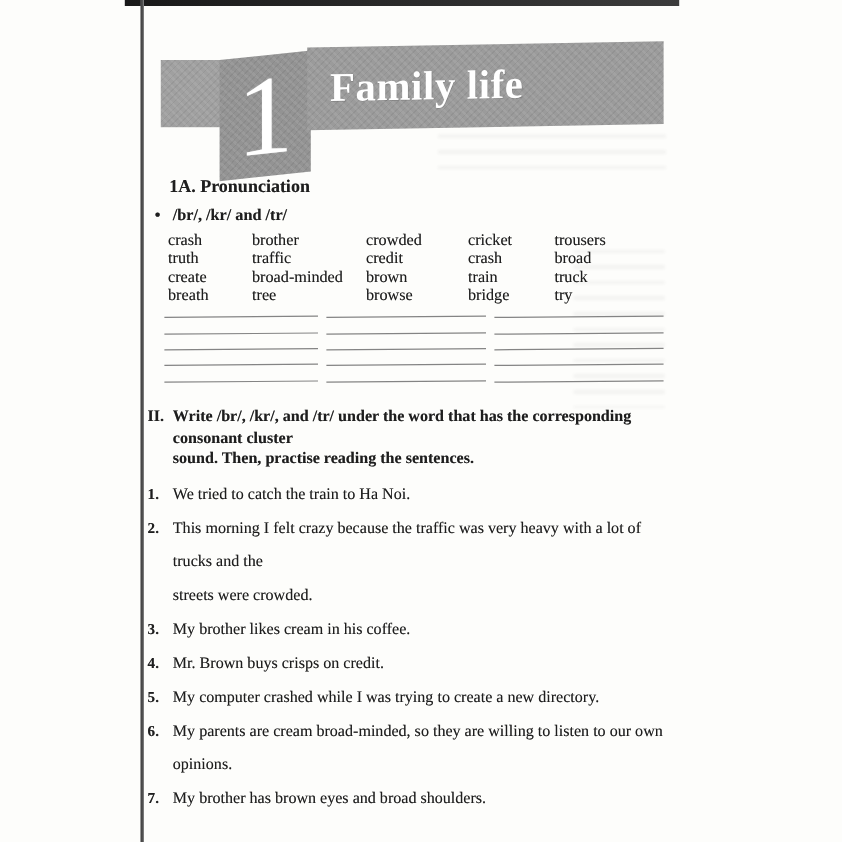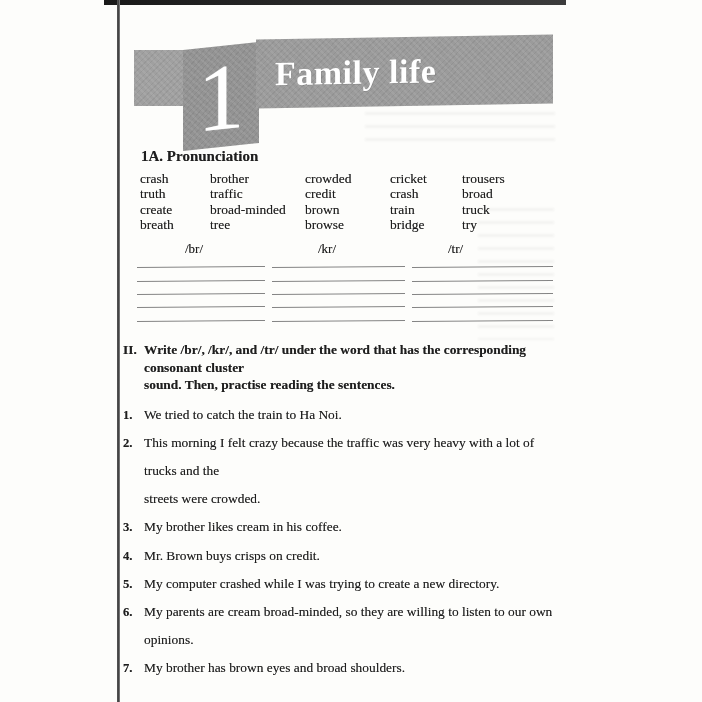--- a/index.html
+++ b/index.html
@@ -83,20 +83,23 @@
     <span class="unit-number">1</span>
   </div>
   <div class="title-banner gray-tex">
     <span class="unit-title">Family life</span>
   </div>
 
   <div class="content">
 
     <h2 class="section-heading">1A. Pronunciation</h2>
 
+    <div class="bullet-row">
+      <span class="bullet">•</span><span>/br/, /kr/ and /tr/</span>
+    </div>
 
 
     <div class="word-grid">
         <span>crash</span>
         <span>brother</span>
         <span>crowded</span>
         <span>cricket</span>
         <span>trousers</span>
         <span>truth</span>
         <span>traffic</span>
@@ -108,25 +111,20 @@
         <span>brown</span>
         <span>train</span>
         <span>truck</span>
         <span>breath</span>
         <span>tree</span>
         <span>browse</span>
         <span>bridge</span>
         <span>try</span>
       </div>
 
-    <div class="phoneme-row">
-        <span>/br/</span>
-        <span>/kr/</span>
-        <span>/tr/</span>
-      </div>
 
     <div class="lines-grid">
         <div class="answer-line"></div>
         <div class="answer-line"></div>
         <div class="answer-line"></div>
         <div class="answer-line"></div>
         <div class="answer-line"></div>
         <div class="answer-line"></div>
         <div class="answer-line"></div>
         <div class="answer-line"></div>

